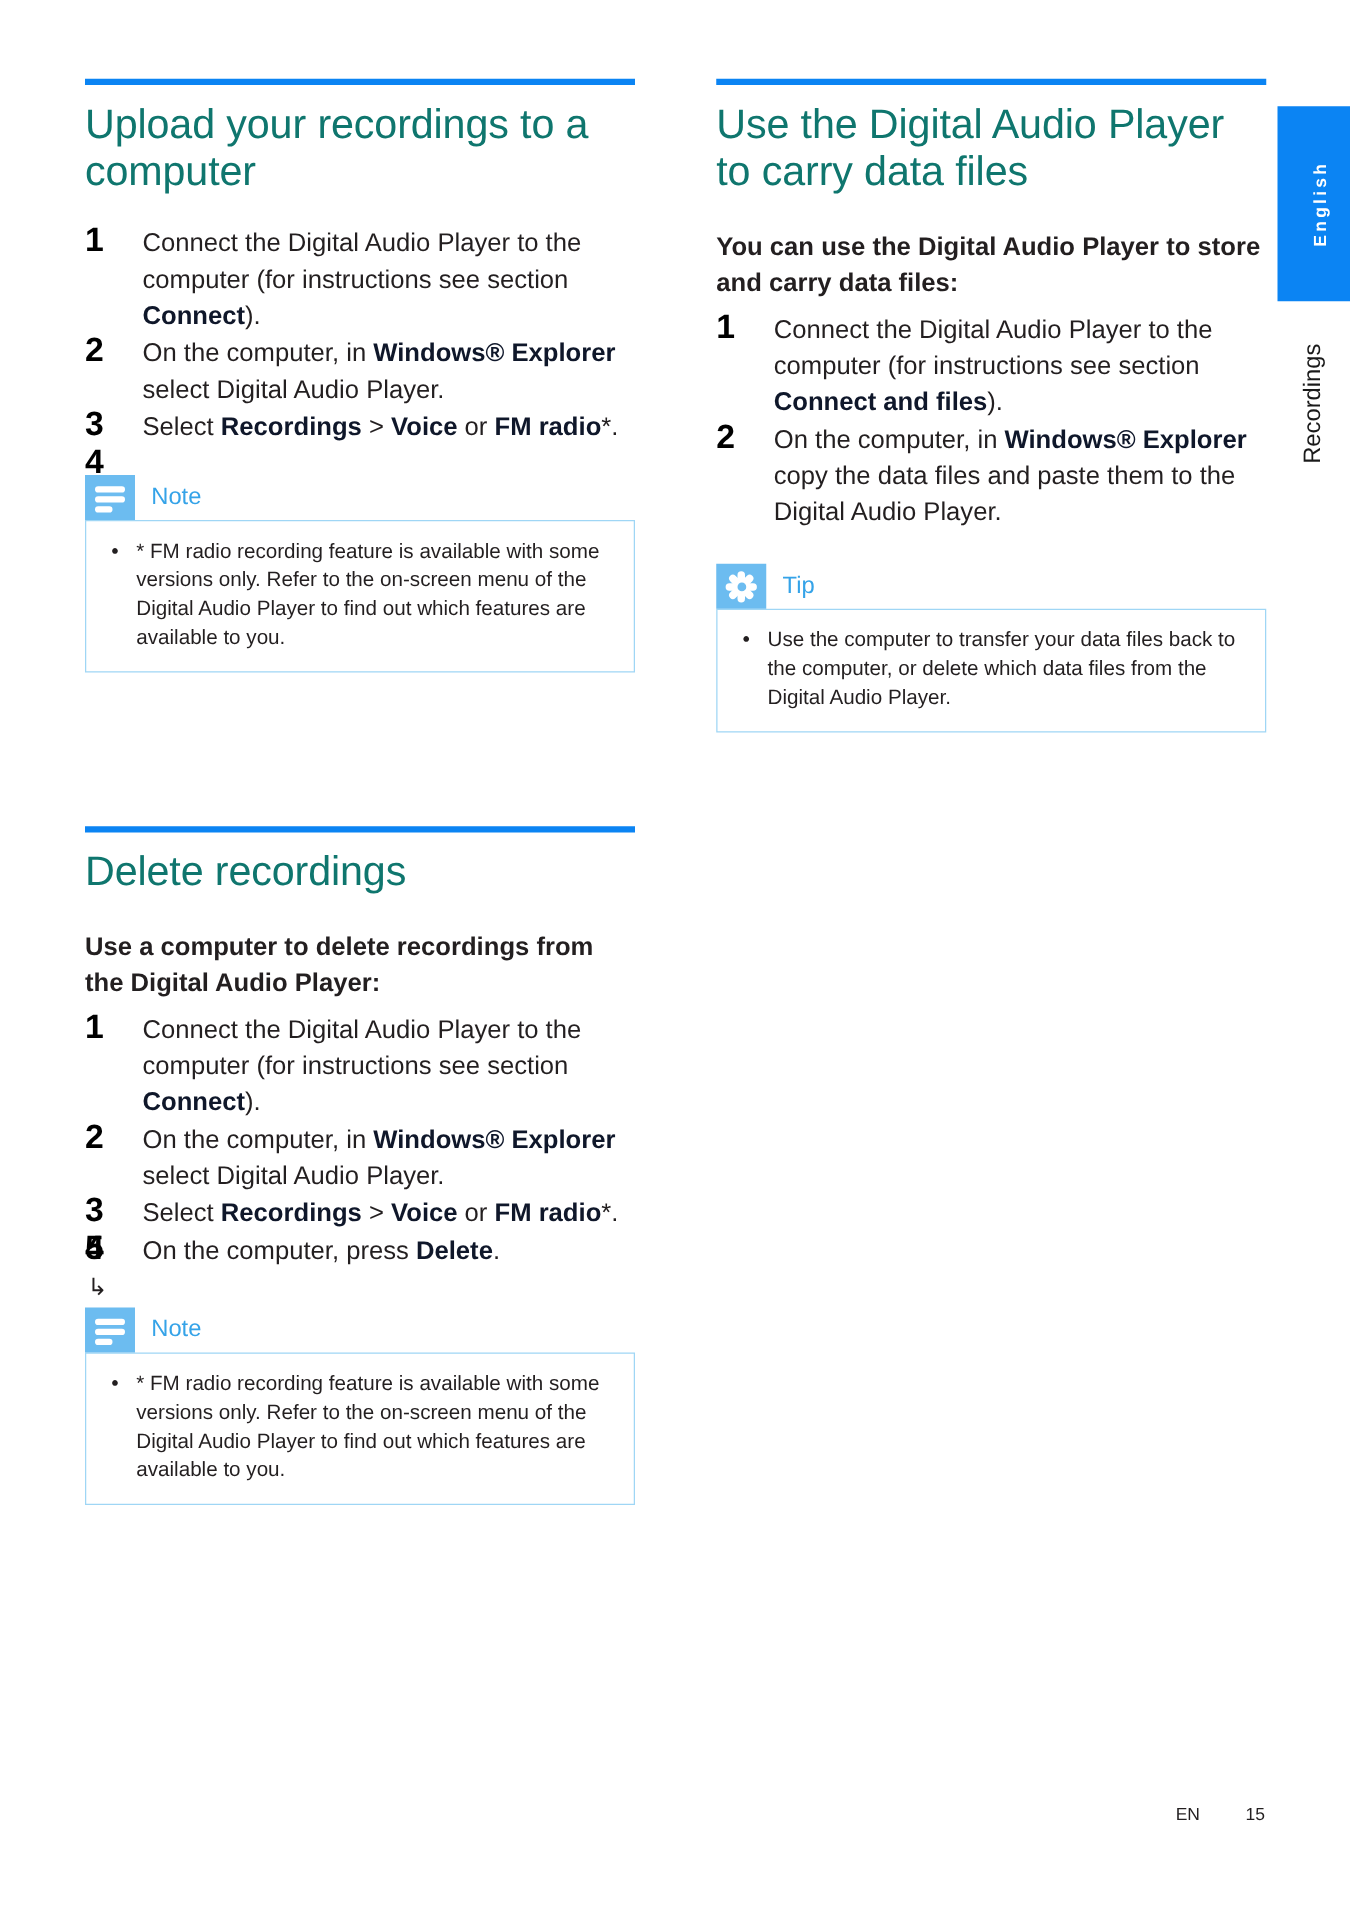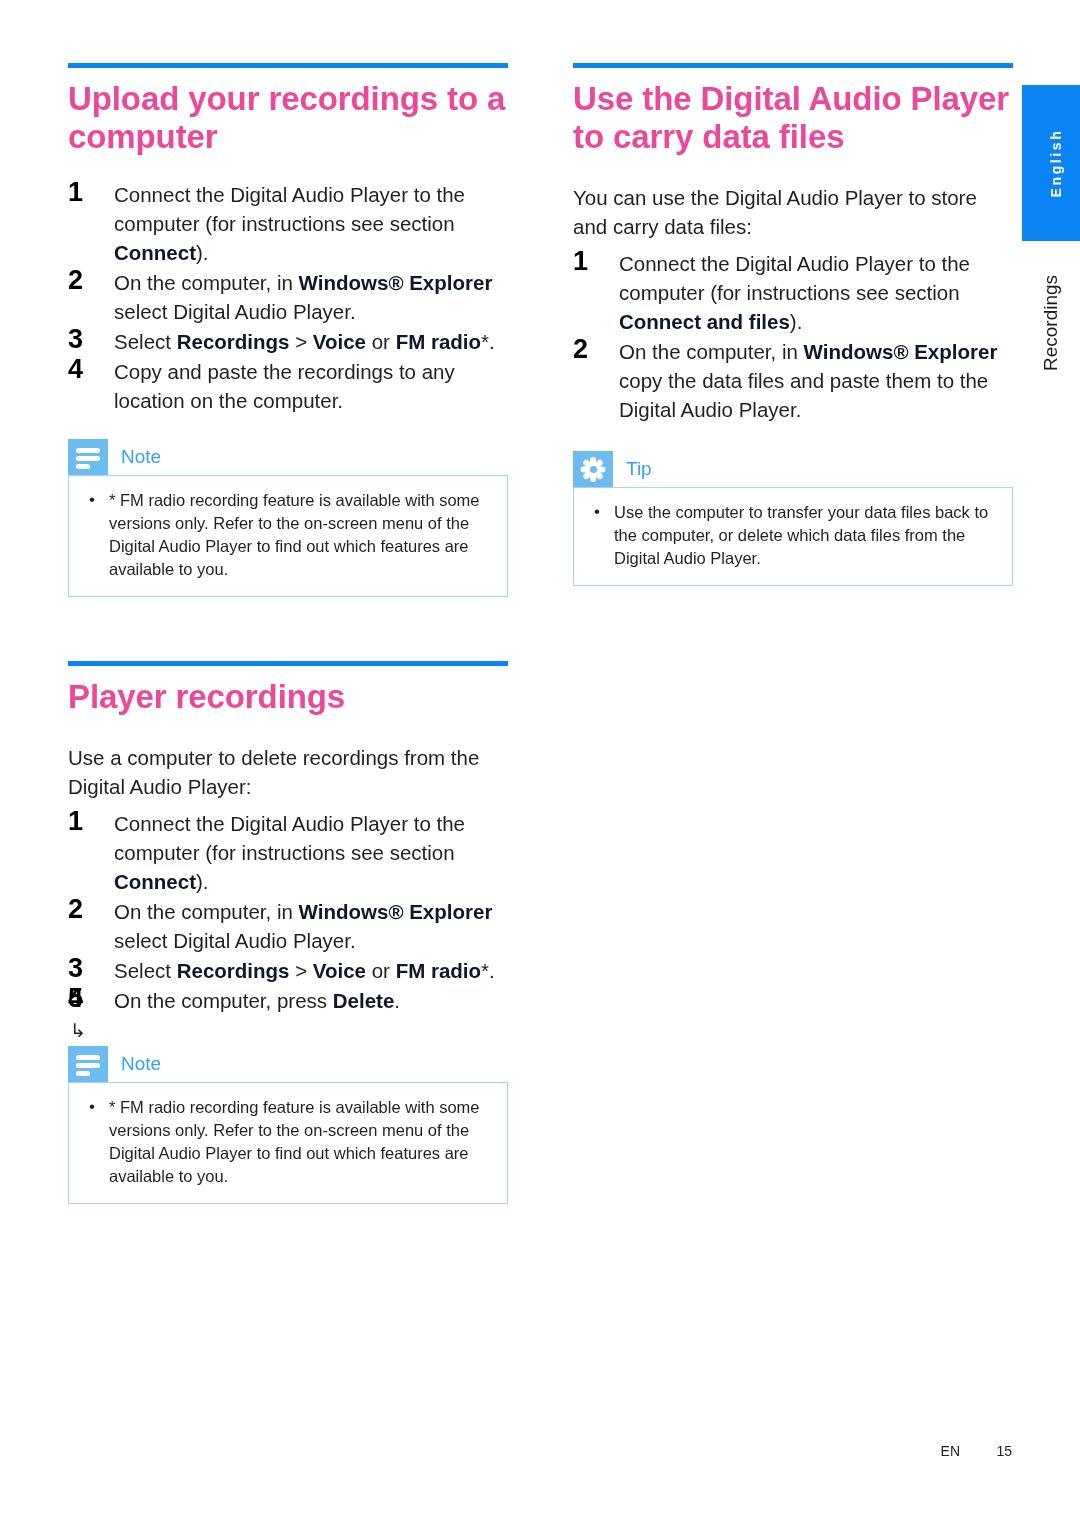--- a/index.html
+++ b/index.html
@@ -32,33 +32,33 @@
 
   
   .rule {
     height: 5px;
     background: #0b84f3;
     width: 100%;
   }
   h1.section-title {
     font-size: 33px;
     line-height: 38px;
-    font-weight: 700;
-    color: #ec4899;
+    font-weight: 400;
+    color: #0f766e;
     margin: 12px 0 0 0;
     letter-spacing: -0.1px;
   }
 
   
   p.body-text {
     font-size: 20.5px;
     line-height: 29px;
     margin: 0;
     color: #231f20;
-    font-weight: 400;
+    font-weight: 700;
   }
 
   
   ol.steps {
     list-style: none;
     margin: 0;
     padding: 0;
   }
   ol.steps > li {
     position: relative;
@@ -253,21 +253,21 @@
   <div class="col col-left">
 
     <div style="position:absolute; top:63px; left:0; width:440px;">
       <div class="rule"></div>
       <h1 class="section-title">Upload your recordings to a computer</h1>
 
       <ol class="steps" style="margin-top:24px;">
           <li><span class="num">1</span><span><span>Connect the Digital Audio Player to the computer (for instructions see section </span><span class="b">Connect</span><span>).</span></span></li>
           <li><span class="num">2</span><span><span>On the computer, in </span><span class="b">Windows® Explorer</span><span> select Digital Audio Player.</span></span></li>
           <li><span class="num">3</span><span><span>Select </span><span class="b">Recordings</span><span> &gt; </span><span class="b">Voice</span><span> or </span><span class="b">FM radio</span><span>*.</span></span></li>
-          <li><span class="num">4</span><span><span>Copy and paste the recordings to any location on the computer.</span></span></li>
+          <li><span class="num">4</span></li>
         </ol>
 
       <div class="callout" style="margin-top:24px;">
         <div class="callout-head">
           <div class="callout-badge">
             <span class="icon-note-bar b1"></span>
             <span class="icon-note-bar b2"></span>
             <span class="icon-note-bar b3"></span>
           </div>
           <div class="callout-label">Note</div>
@@ -275,21 +275,21 @@
         <div class="callout-body">
           <ul class="callout-list">
               <li>* FM radio recording feature is available with some versions only. Refer to the on-screen menu of the Digital Audio Player to find out which features are available to you.</li>
             </ul>
         </div>
       </div>
     </div>
 
     <div style="position:absolute; top:661px; left:0; width:440px;">
       <div class="rule"></div>
-      <h1 class="section-title">Player recordings</h1>
+      <h1 class="section-title">Delete recordings</h1>
 
       <p class="body-text" style="margin-top:27px;">Use a computer to delete recordings from the Digital Audio Player:</p>
 
       <ol class="steps" style="margin-top:8px;">
           <li><span class="num">1</span><span><span>Connect the Digital Audio Player to the computer (for instructions see section </span><span class="b">Connect</span><span>).</span></span></li>
           <li><span class="num">2</span><span><span>On the computer, in </span><span class="b">Windows® Explorer</span><span> select Digital Audio Player.</span></span></li>
           <li><span class="num">3</span><span><span>Select </span><span class="b">Recordings</span><span> &gt; </span><span class="b">Voice</span><span> or </span><span class="b">FM radio</span><span>*.</span></span></li>
           <li><span class="num">4</span></li>
           <li><span class="num">5</span><span><span>On the computer, press </span><span class="b">Delete</span><span>.</span></span></li>
         </ol>

